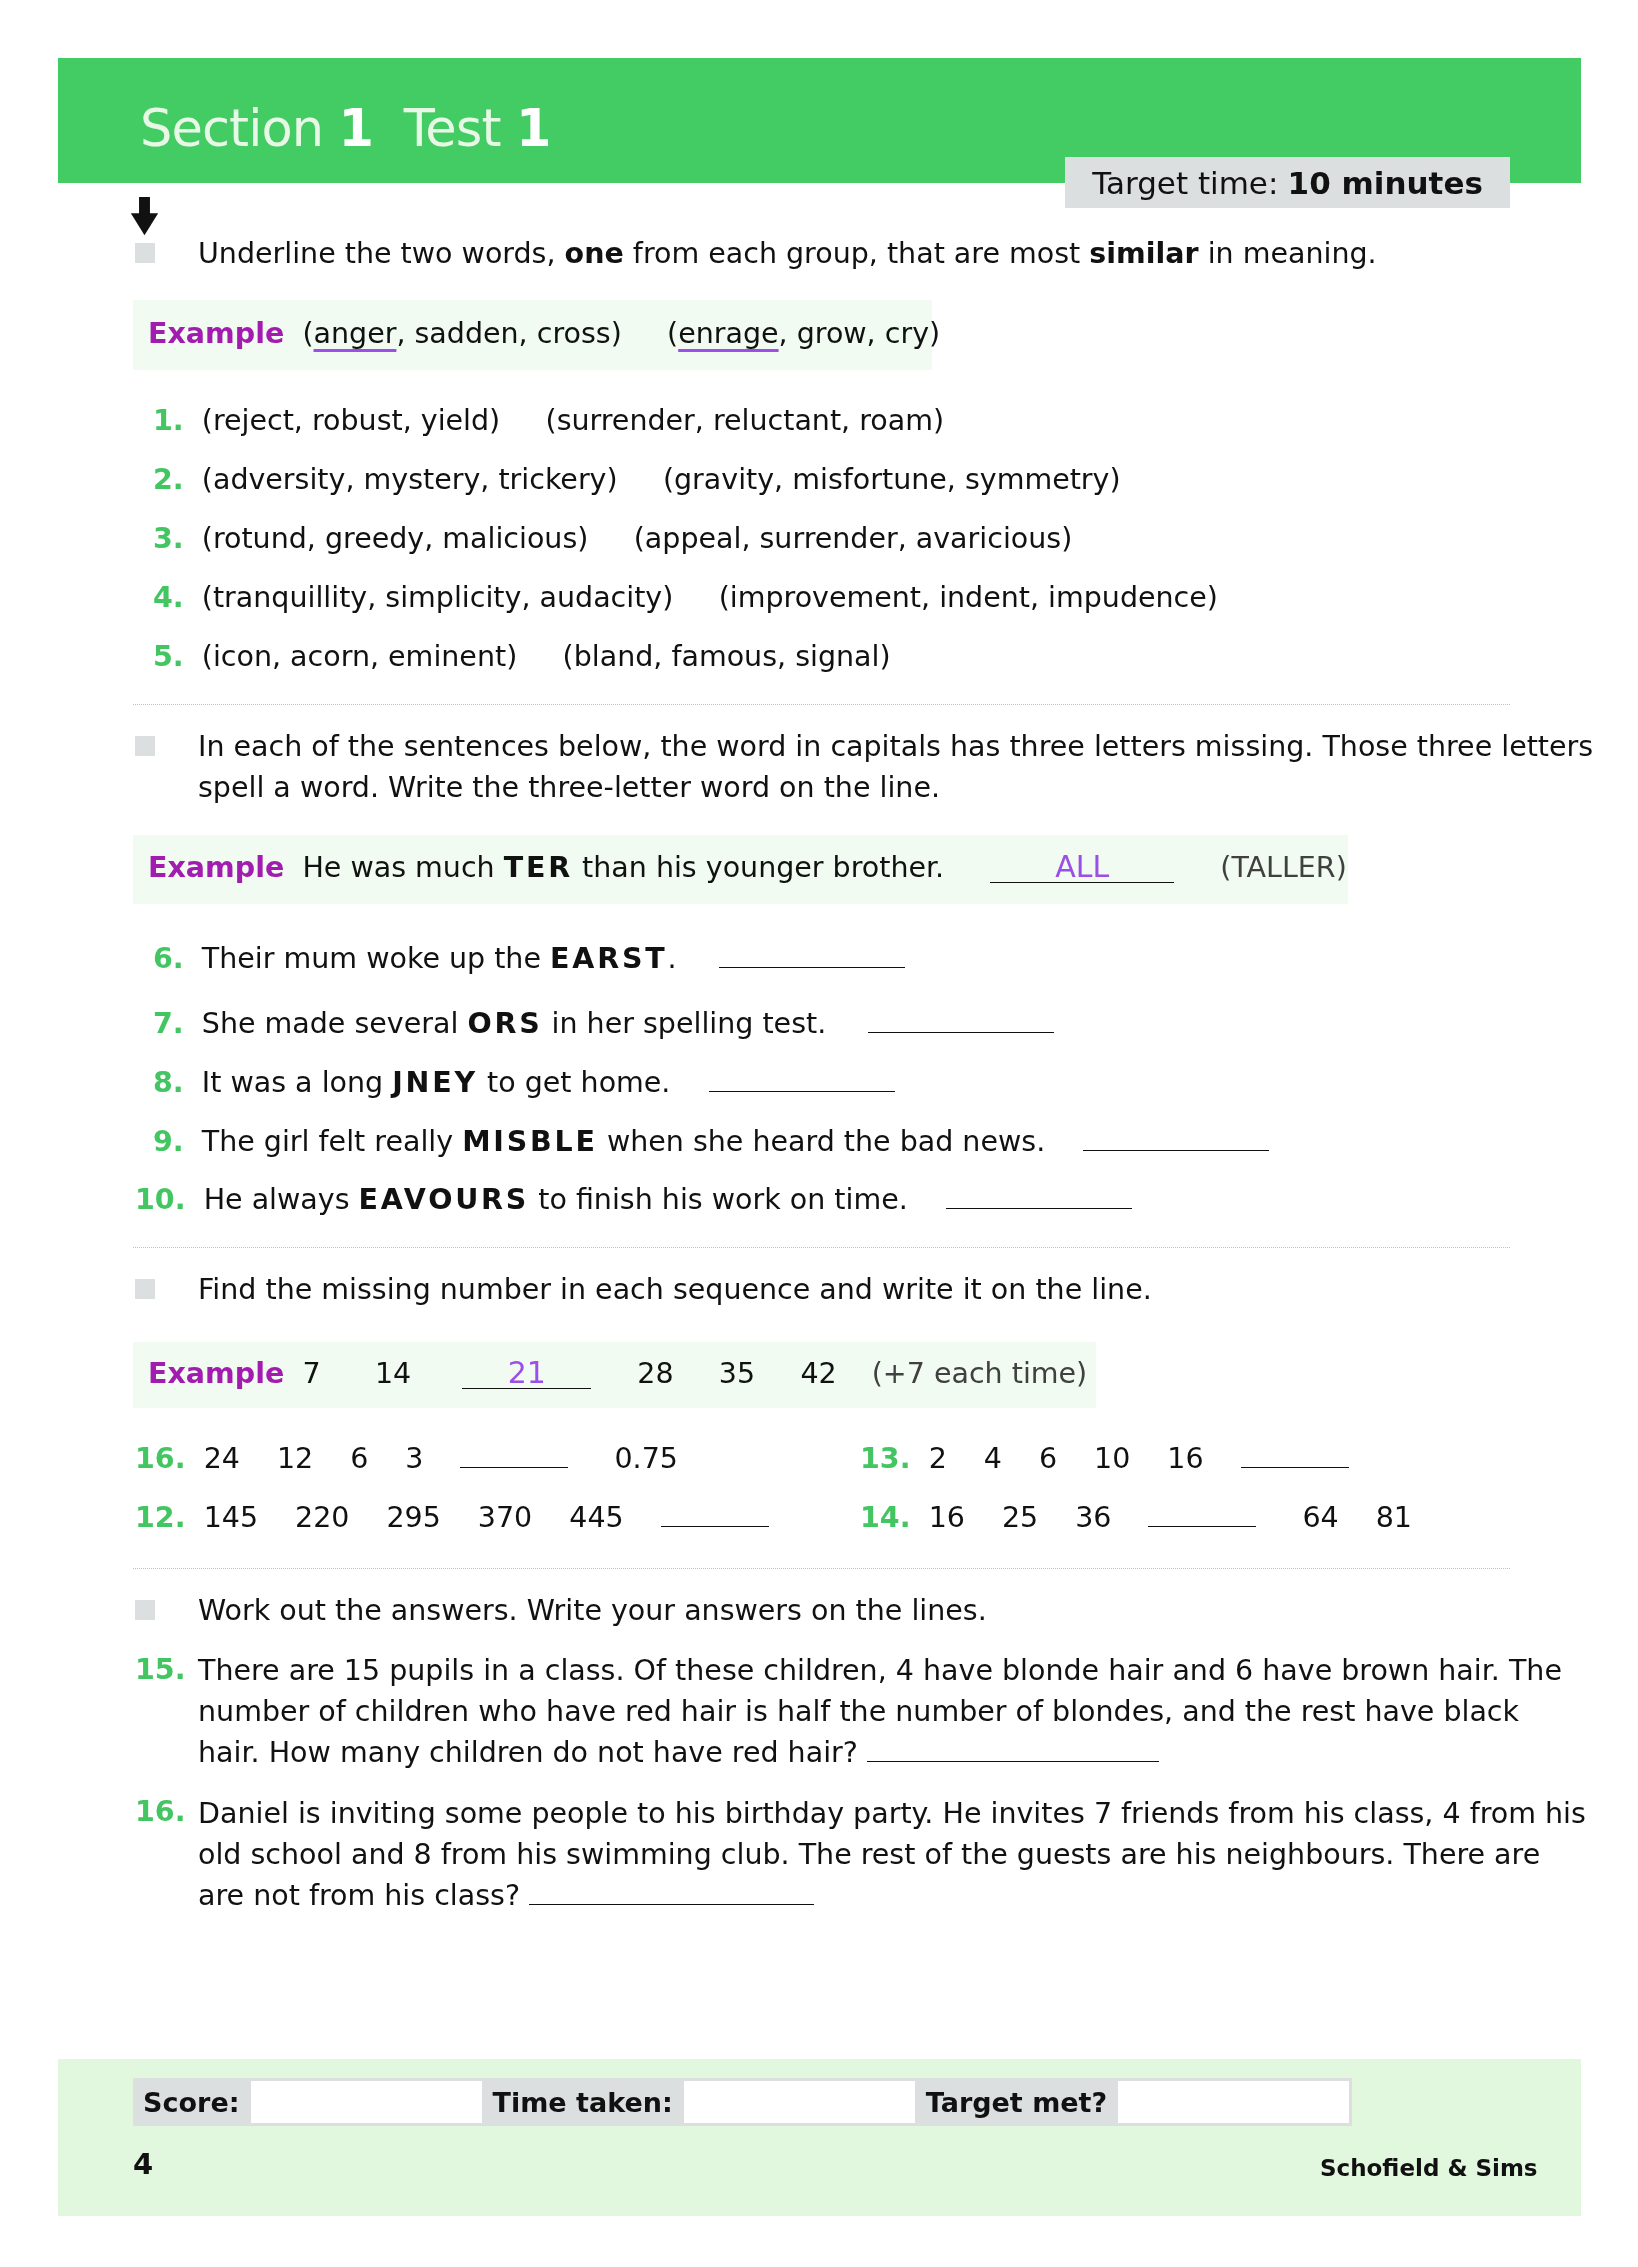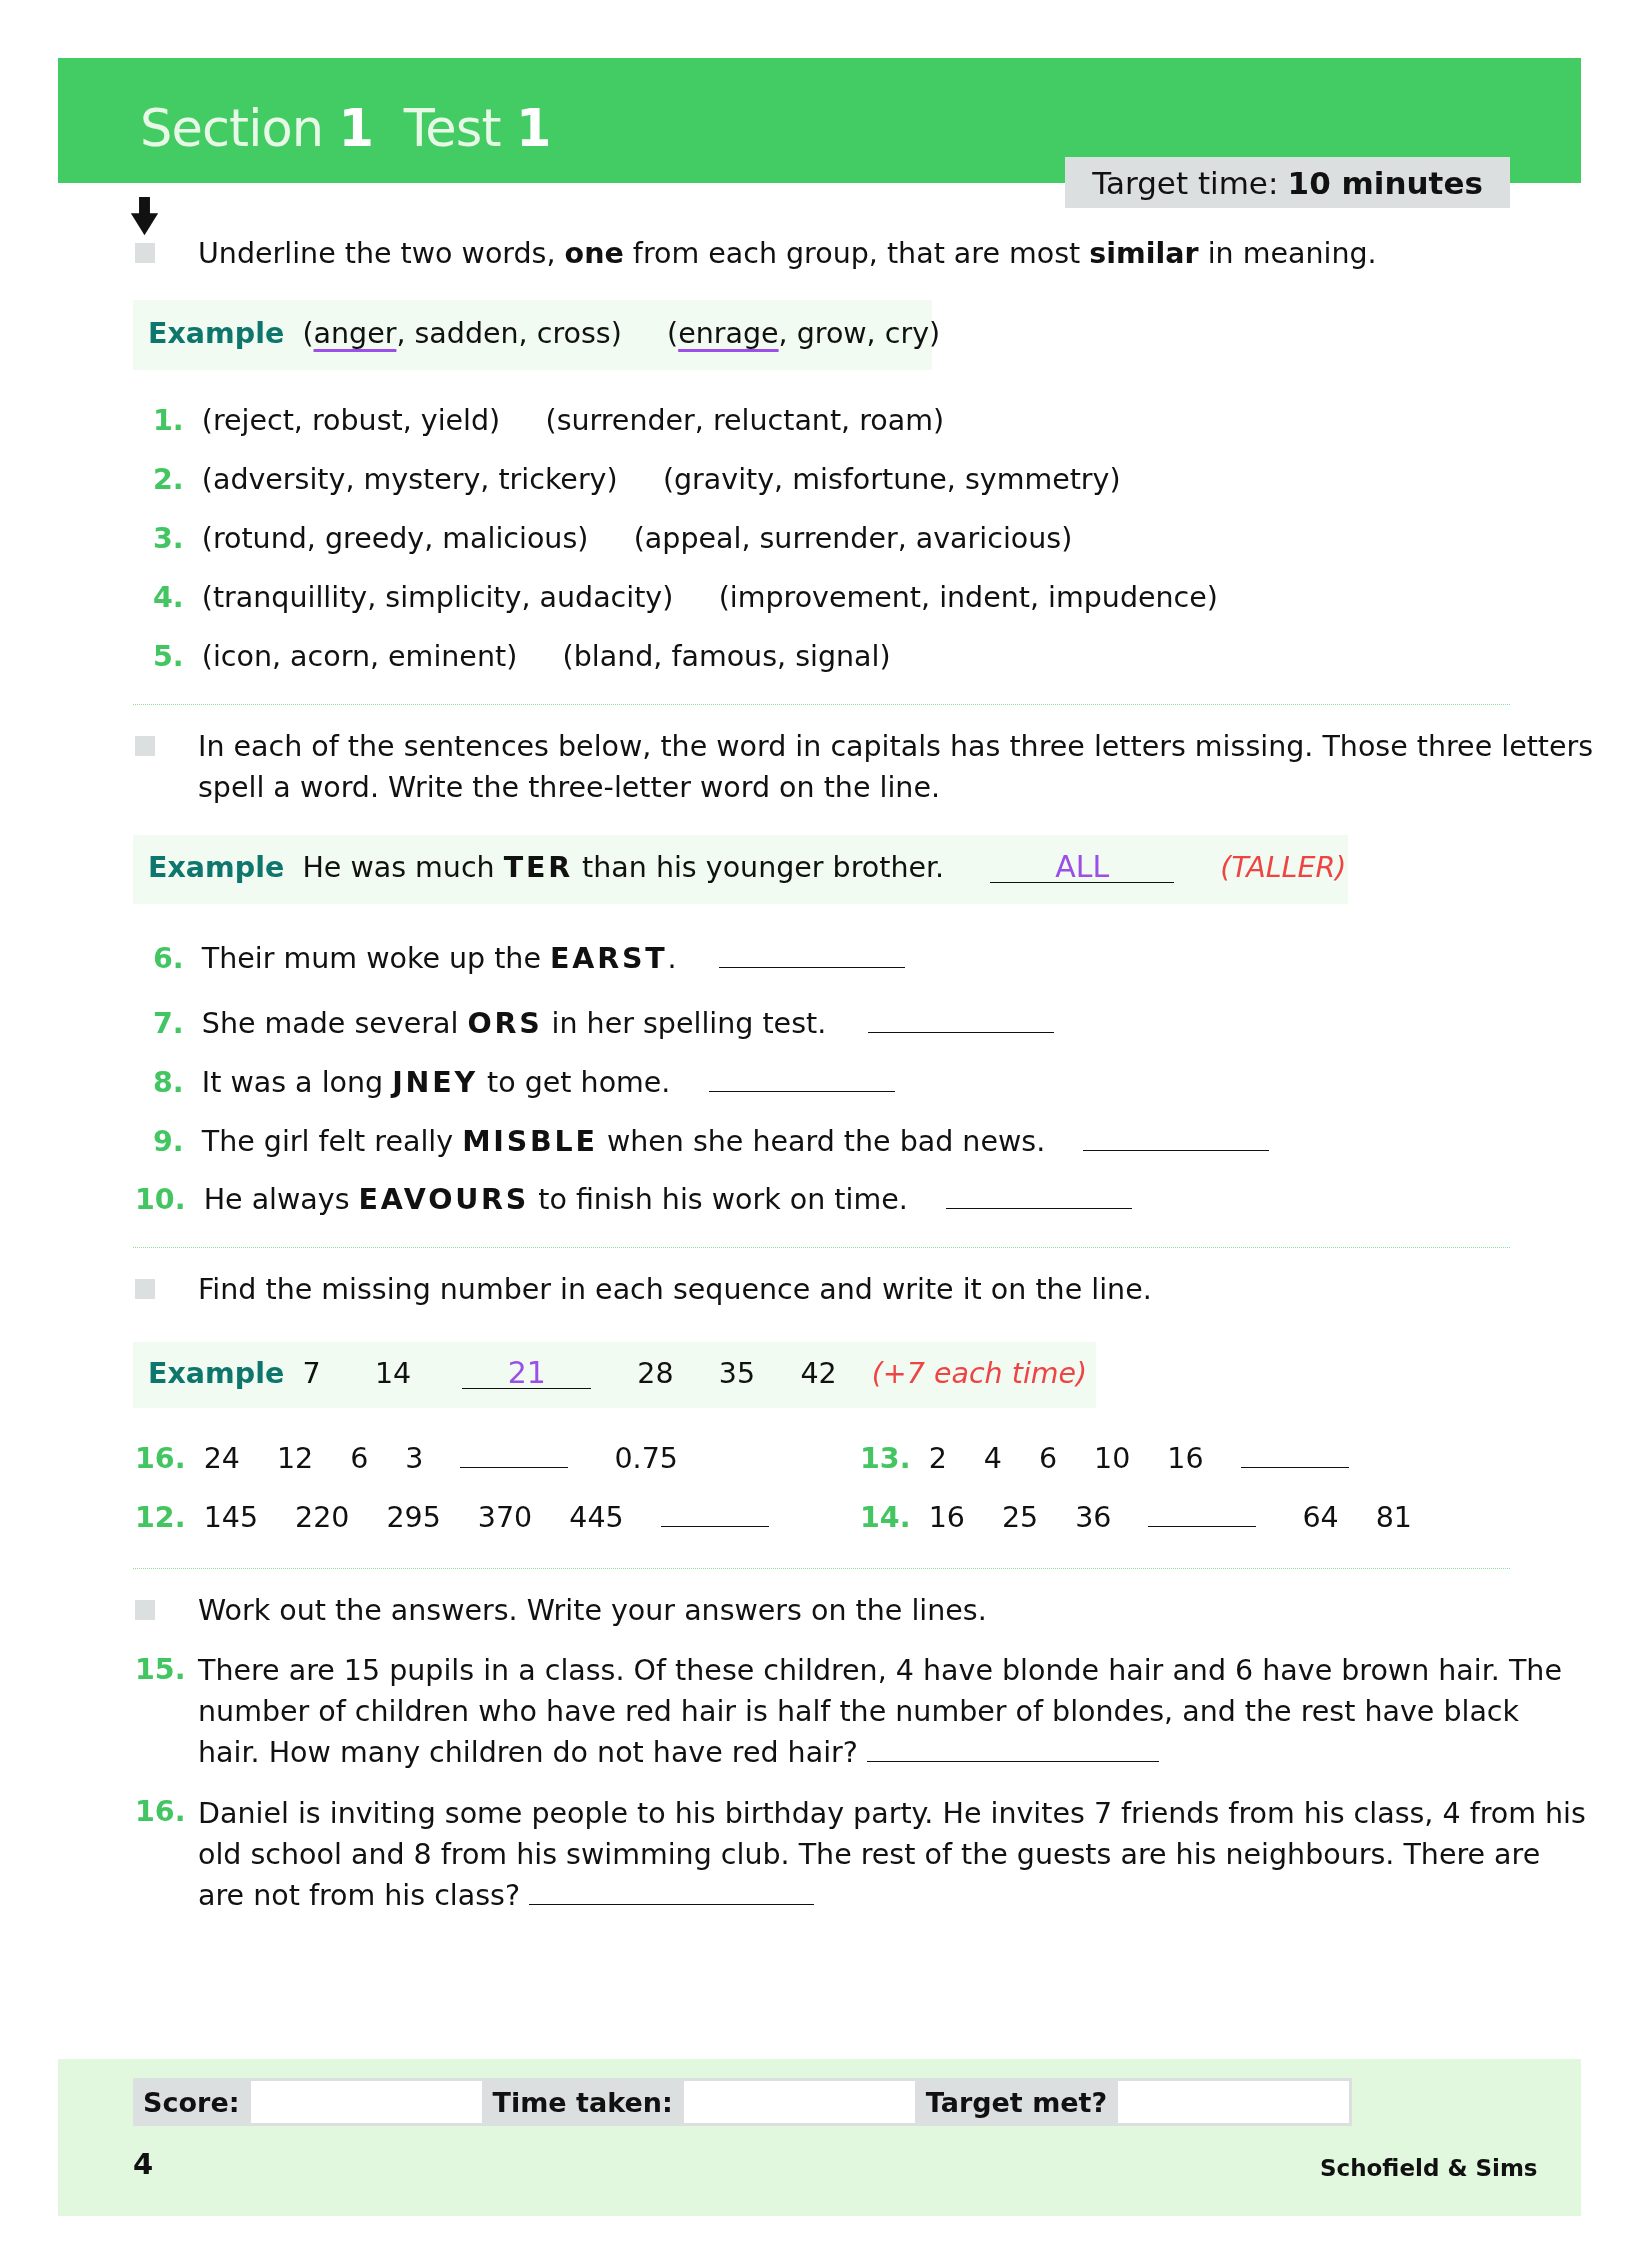--- a/index.html
+++ b/index.html
@@ -10,28 +10,28 @@
   .header-rule { left: 1581px; top: 58px; width: 1.8px; height: 125px; background: #ffffff; }
   .title { left: 140px; top: 99px; font-size: 51px; color: #e8f8e6; font-family: "DejaVu Sans", sans-serif; letter-spacing: -0.9px; white-space: nowrap; }
   .title b { color: #ffffff; font-weight: 700; }
   .target { left: 1065px; top: 157px; width: 445px; height: 51px; background: #dcdfe0; display: flex; align-items: center; justify-content: center; font-size: 31px; color: #111; white-space: nowrap; }
   .target b { font-weight: 700; margin-left: 9.2px; }
   .arrow { left: 129px; top: 197px; width: 31px; height: 40px; }
   .bullet { width: 20px; height: 20px; background: #dcdfe0; }
   .instr { font-size: 28.5px; line-height: 41px; color: #111; white-space: nowrap; }
   .instr b { font-weight: 700; }
   .example-box { background: #f1fbf1; }
-  .ex-label { color: #0f766e; font-weight: 700; font-size: 28.5px; }
+  .ex-label { color: #a21caf; font-weight: 700; font-size: 28.5px; }
   .ex-text { font-size: 28.5px; color: #111; white-space: nowrap; }
   .qnum { color: #43c662; font-weight: 700; font-size: 28.5px; }
   .qtext { font-size: 28.5px; color: #111; white-space: nowrap; }
   .caps { font-weight: 700; letter-spacing: 2.8px; }
   .blank { display: inline-block; border-bottom: 1.8px solid #111; height: 1.8px; vertical-align: baseline; }
   .answer { color: #9b4fe8; font-size: 30px; }
-  .hint { color: #ef4444; font-size: 28.5px; font-style: italic; }
+  .hint { color: #404040; font-size: 28.5px; }
   .under { text-decoration: underline; text-decoration-color: #9b4fe8; text-decoration-thickness: 2.8px; text-underline-offset: 5.5px; }
   .dotted { left: 133px; width: 1377px; height: 0; border-top: 1.8px dotted #90e09a; }
   .footer { left: 58px; top: 2059px; width: 1523px; height: 157px; background: #e1f8de; }
   .score-row { left: 133px; top: 2078px; height: 48px; display: flex; background: #dcdfe0; padding: 2.8px; box-sizing: border-box; }
   .score-label { font-weight: 700; font-size: 27px; color: #111; display: flex; align-items: center; padding: 0 11px 0 7.3px; white-space: nowrap; }
   .score-box { background: #ffffff; width: 231px; height: 42px; }
   .pagenum { left: 133px; top: 2147px; font-size: 29px; font-weight: 700; color: #111; }
   .publisher { left: 1320px; top: 2155px; font-size: 23px; font-weight: 700; color: #111; white-space: nowrap; }
   .seq span.n { display: inline-block; margin-right: 37px; }
 </style>

